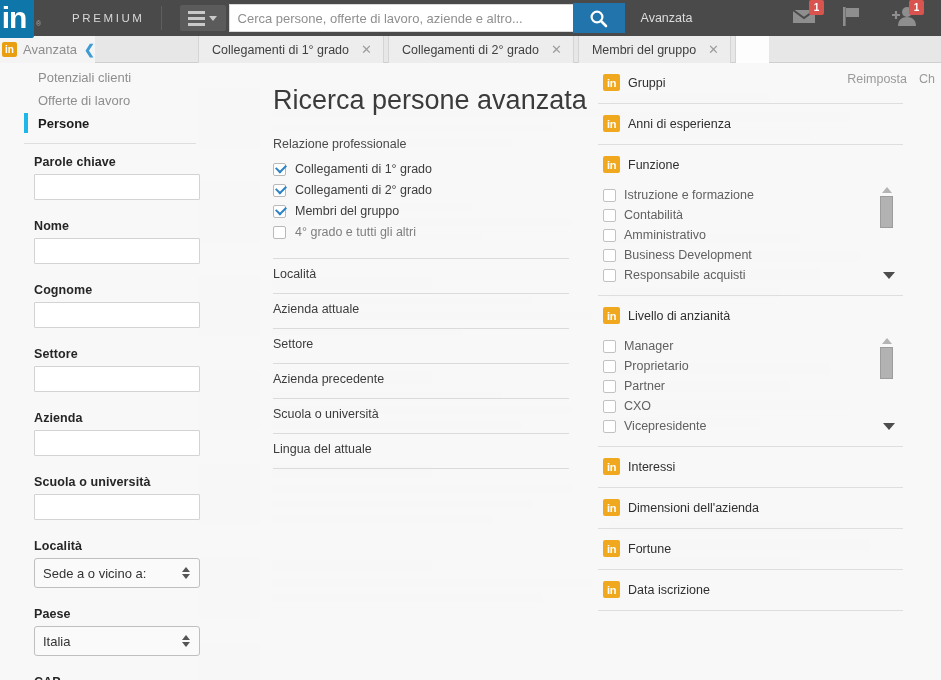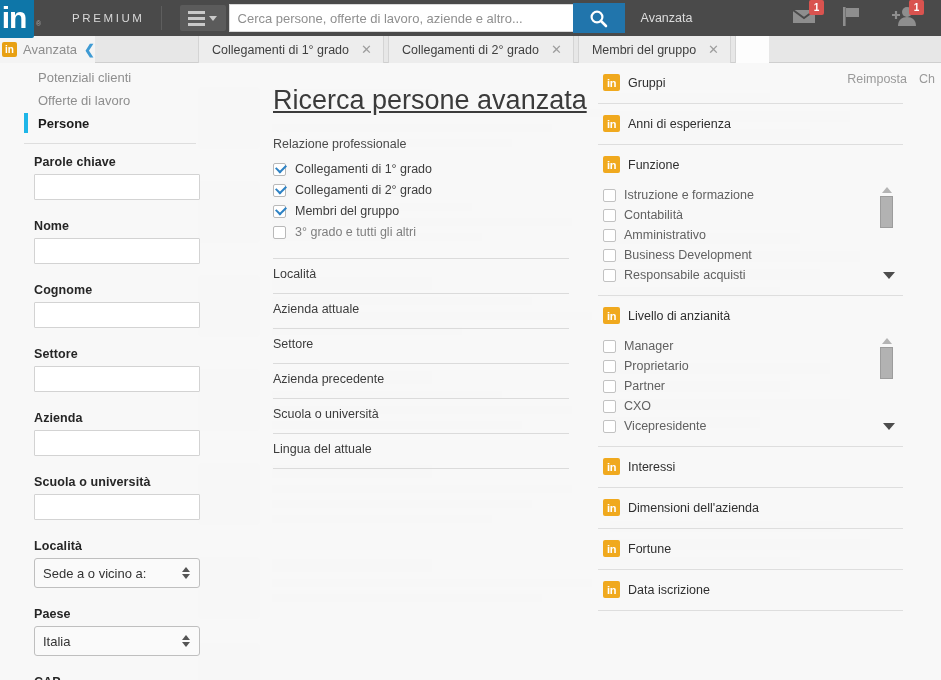--- a/index.html
+++ b/index.html
@@ -214,21 +214,20 @@
     font-family: "Liberation Sans", sans-serif;
   }
   .cap-search { font-size: 12.5px; color: #5f5f5f; cursor: pointer; }
 
   
   .mid { position: absolute; left: 273px; top: 0; width: 296px; }
   .page-title {
     font-size: 27px; color: #3b3b3b; font-weight: normal;
     margin: 22px 0 21px 0; white-space: nowrap;
     font-family: "Liberation Sans", sans-serif;
-    text-decoration: underline;
   }
   .group-label { font-size: 12.5px; color: #4a4a4a; margin-bottom: 8px; }
   .cbrow {
     display: flex; align-items: center; height: 20px;
     margin-bottom: 1px; cursor: pointer;
   }
   .cb {
     width: 13px; height: 13px; border: 1px solid #b9b9b9; background: #fff;
     border-radius: 2px; position: relative; flex: none; margin-right: 9px;
   }
@@ -541,21 +540,21 @@
     <div class="cbrow">
       <span class="cb on"></span>
       <span class="lbl">Collegamenti di 2° grado</span>
     </div>
     <div class="cbrow">
       <span class="cb on"></span>
       <span class="lbl">Membri del gruppo</span>
     </div>
     <div class="cbrow off">
       <span class="cb"></span>
-      <span class="lbl">3° grado e tutti gli altri</span>
+      <span class="lbl">4° grado e tutti gli altri</span>
     </div>
 
     <div class="accordion">
       <div class="acc-row">Località</div>
       <div class="acc-row">Azienda attuale</div>
       <div class="acc-row">Settore</div>
       <div class="acc-row">Azienda precedente</div>
       <div class="acc-row">Scuola o università</div>
       <div class="acc-row">Lingua del attuale</div>
     </div>

